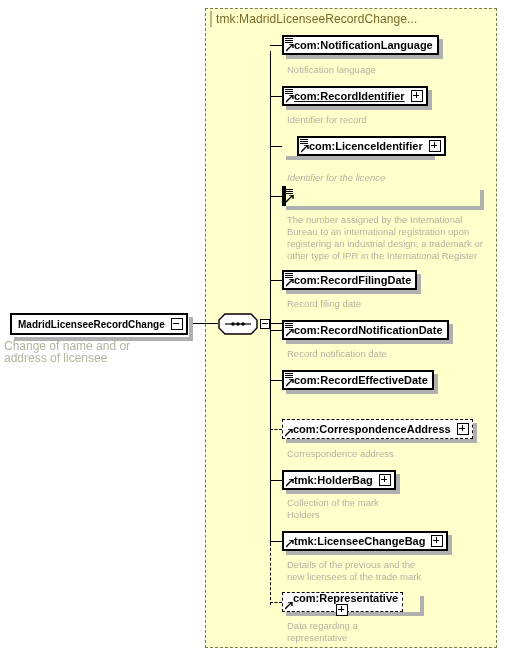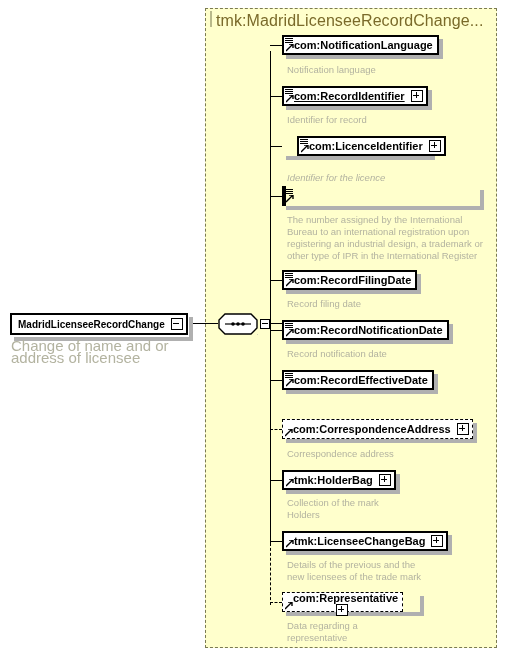--- a/index.html
+++ b/index.html
@@ -31,21 +31,21 @@
     width: 292px;
     height: 640px;
     background: #ffffcc;
     border: 1px dashed #7a7a52;
     box-sizing: border-box;
   }
   .group-label {
     position: absolute;
     left: 216px;
     top: 12px;
-    font-size: 16px;
+    font-size: 12px;
     color: #7a6a2a;
     white-space: nowrap;
     letter-spacing: 0.1px;
   }
   .group-label-bar {
     position: absolute;
     left: 210px;
     top: 11px;
     width: 2px;
     height: 16px;
@@ -159,24 +159,24 @@
   }
   .root-label {
     font-size: 10px;
     font-weight: bold;
     color: #000;
     padding-left: 6px;
     padding-right: 4px;
   }
   .root-doc {
     position: absolute;
-    left: 11px;
+    left: 4px;
     top: 340px;
     width: 170px;
-    font-size: 15px;
+    font-size: 12px;
     color: #b3b3a0;
     line-height: 12px;
   }
 
   
   .line-h {
     position: absolute;
     height: 1px;
     background: #000;
   }

